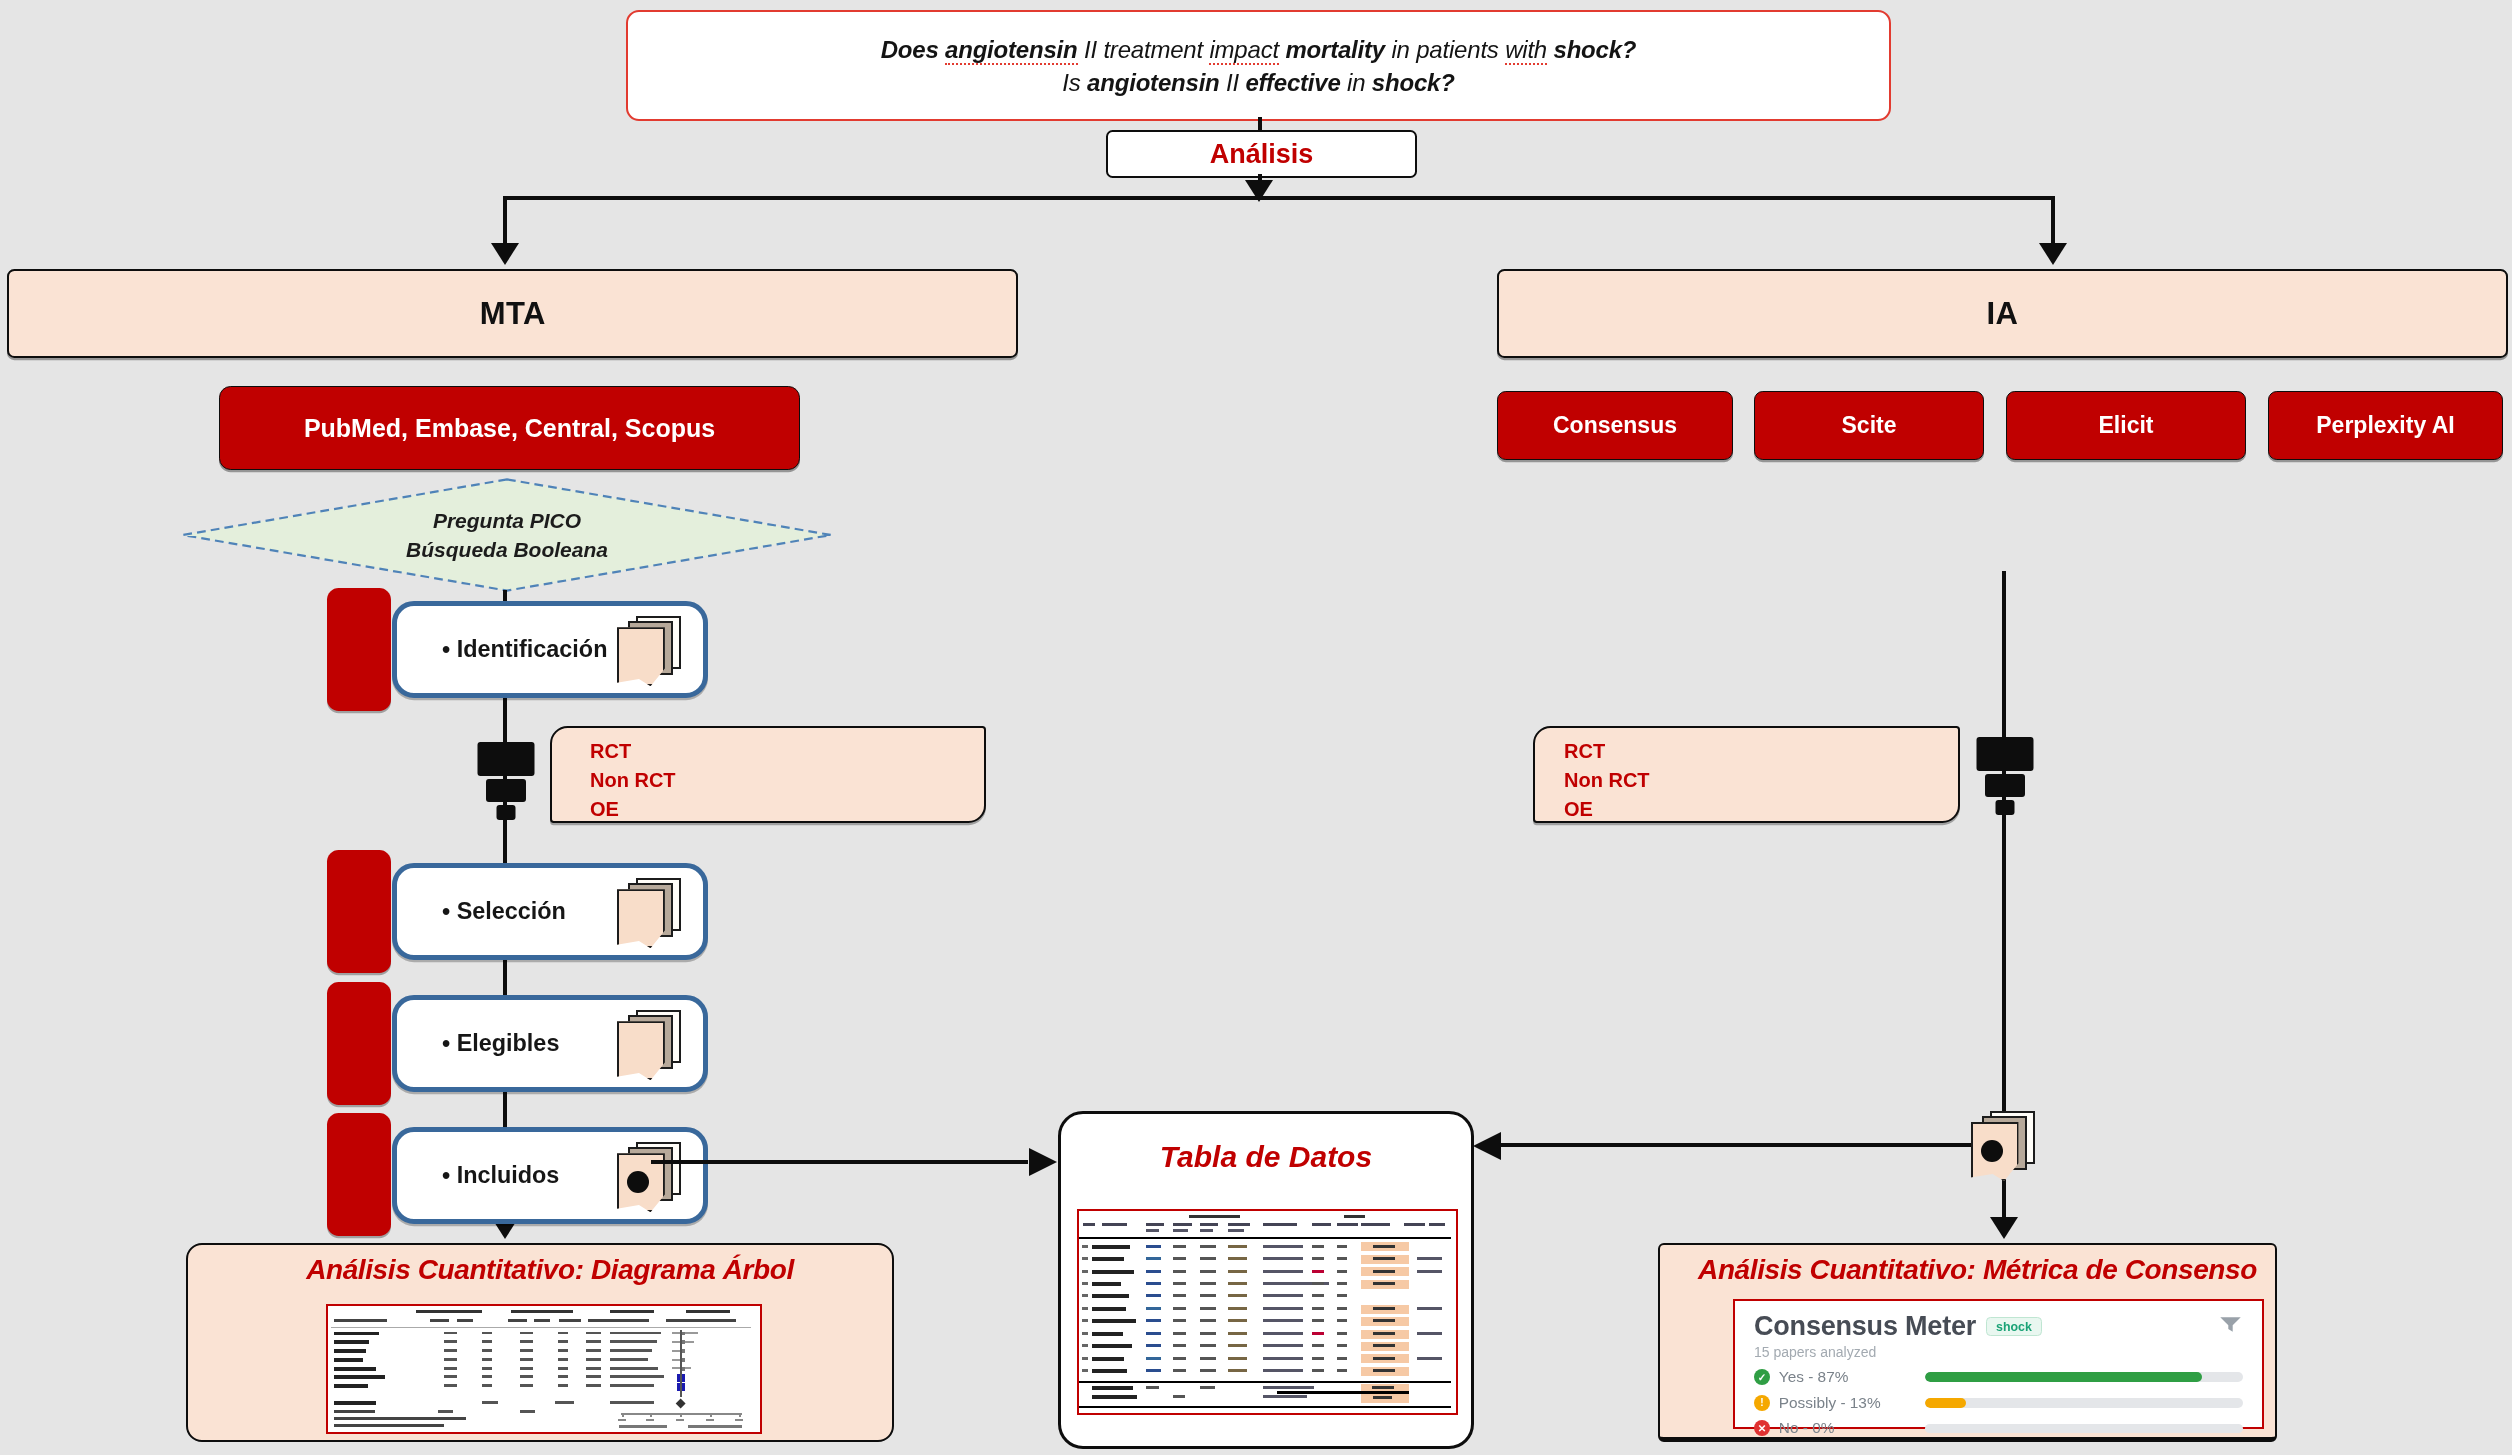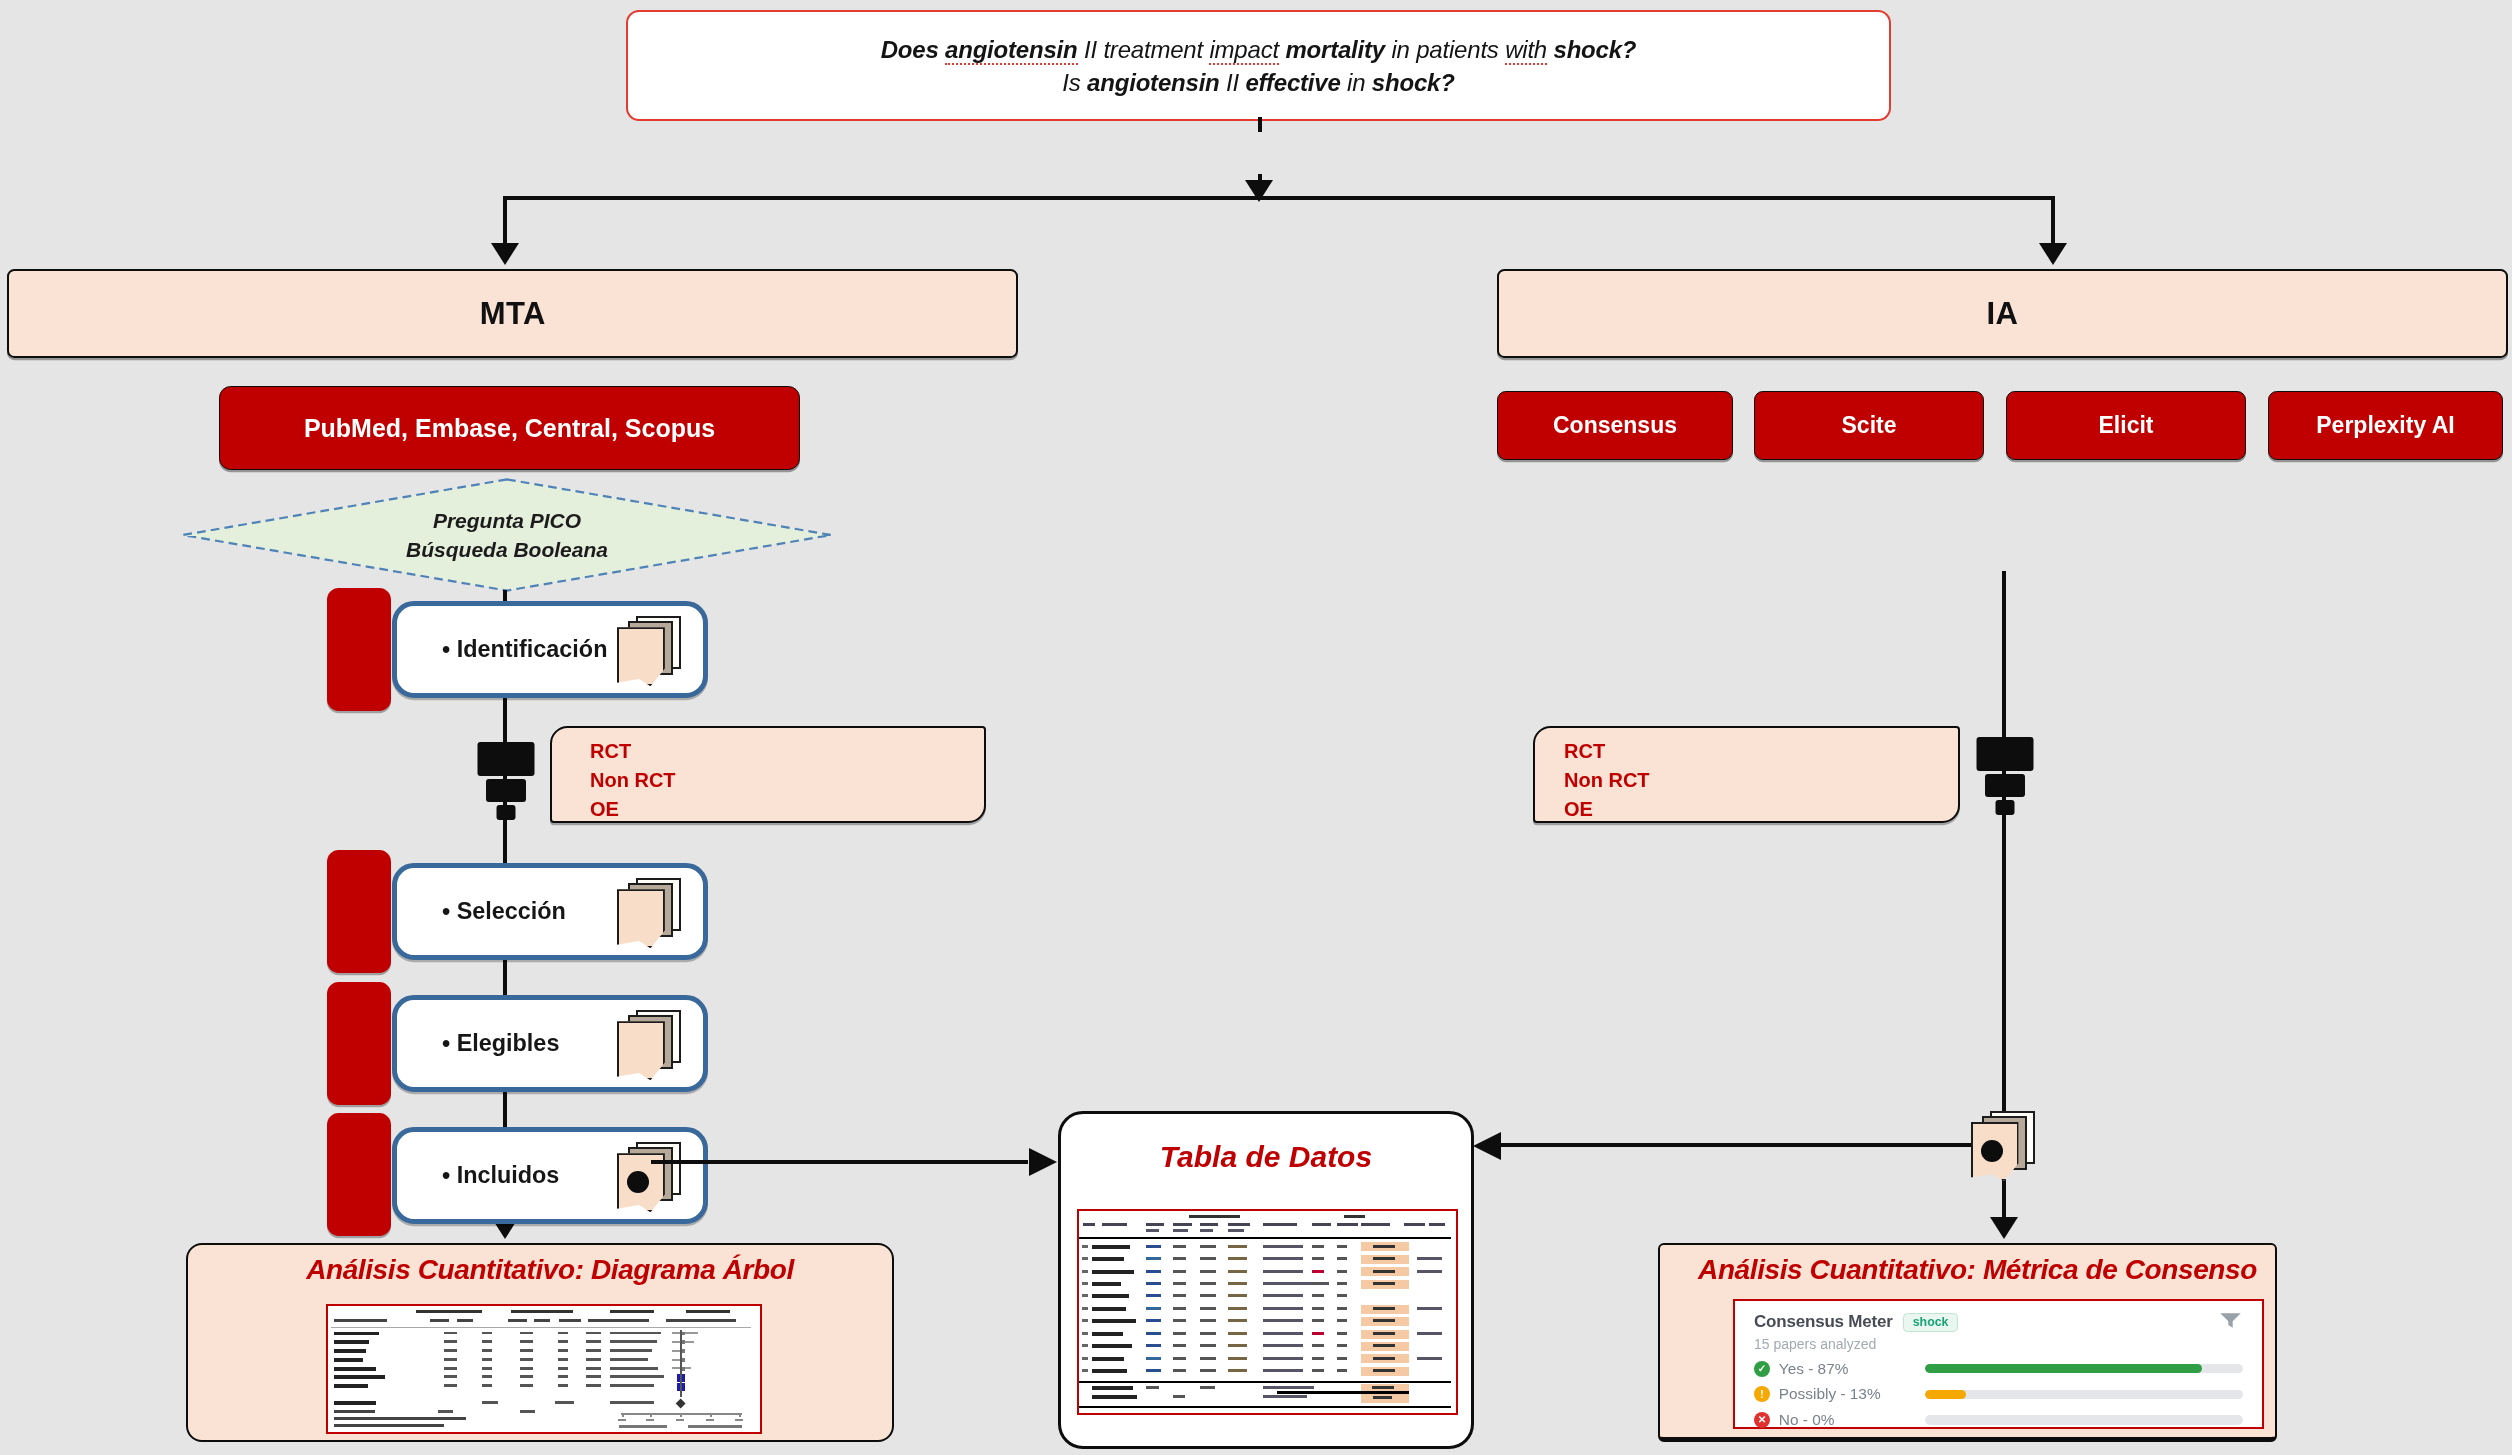--- a/index.html
+++ b/index.html
@@ -54,21 +54,21 @@
   .result-title span{font-weight:600;}
   .result-title span.b{font-weight:800;}
   .thumb{position:absolute;background:#fff;border:2.9px solid #c00000;overflow:hidden;}
   .tablebox{left:1058px;top:1111px;width:416px;height:338px;background:#fff;border:3.7px solid #0d0d0d;
             border-radius:25px;position:absolute;box-sizing:border-box;}
   .table-title{margin-top:26px;text-align:center;font-style:italic;font-weight:800;font-size:30px;color:#c00000;}
   
   .meter{position:absolute;left:73px;top:54px;width:531px;height:130px;background:#fff;border:2.9px solid #c00000;
          box-sizing:border-box;padding:10.2px 19px 0 19px;}
   .m-head{display:flex;align-items:center;gap:10.2px;}
-  .m-title{font-weight:800;font-size:17px;color:#474c55;letter-spacing:-0.2px;}
+  .m-title{font-weight:800;font-size:27px;color:#474c55;letter-spacing:-0.2px;}
   .m-badge{background:#e9f7f0;border:0.7px solid #bfe6d2;color:#1ba377;font-size:12.4px;font-weight:700;
            padding:1.5px 8.8px;border-radius:4.4px;}
   .m-funnel{margin-left:auto;}
   .m-sub{font-size:14px;color:#a3aab1;margin-top:2.2px;}
   .m-row{display:flex;align-items:center;margin-top:8px;height:17.6px;}
   .m-dot{width:16px;height:16px;border-radius:50%;margin-right:8.8px;flex:0 0 auto;
          display:flex;align-items:center;justify-content:center;color:#fff;font-size:10.2px;font-weight:800;}
   .m-label{font-size:15.4px;color:#7a828a;width:146px;flex:0 0 auto;}
   .m-track{flex:1;height:9.5px;background:#e4e6e9;border-radius:5.1px;overflow:hidden;}
   .m-fill{height:100%;border-radius:5.1px;width:0;}
@@ -78,20 +78,21 @@
 
 <div id="stage">
 
   <div class="abs qbox">
     <div class="qline"><span class="b" style="font-weight: 800;">Does </span><span class="b sq" style="font-weight: 800;">angiotensin</span><span> II treatment </span><span class="sq">impact</span><span> </span><span class="b" style="font-weight: 800;">mortality</span><span> in patients </span><span class="sq">with</span><span> </span><span class="b" style="font-weight: 800;">shock?</span></div>
     <div class="qline"><span>Is </span><span class="b" style="font-weight: 800;">angiotensin</span><span> II </span><span class="b" style="font-weight: 800;">effective</span><span> in </span><span class="b" style="font-weight: 800;">shock?</span></div>
   </div>
 
   <div class="vline" style="left:1258px;top:117px;height:14.6px;"></div>
 
+  <div class="abs analysis flex">Análisis</div>
 
   <div class="vline" style="left:1258px;top:174px;height:10.2px;"></div>
   <div class="ah-down" style="left:1245px;top:180px;"></div>
   <div class="hline" style="left:503px;top:196px;width:1552px;"></div>
   <div class="vline" style="left:503px;top:196px;height:48px;"></div>
   <div class="ah-down" style="left:491px;top:243px;"></div>
   <div class="vline" style="left:2051px;top:196px;height:48px;"></div>
   <div class="ah-down" style="left:2039px;top:243px;"></div>
 
   <div class="abs hdr flex" style="left:7.3px;top:269px;width:1007px;height:85px;">MTA</div>

